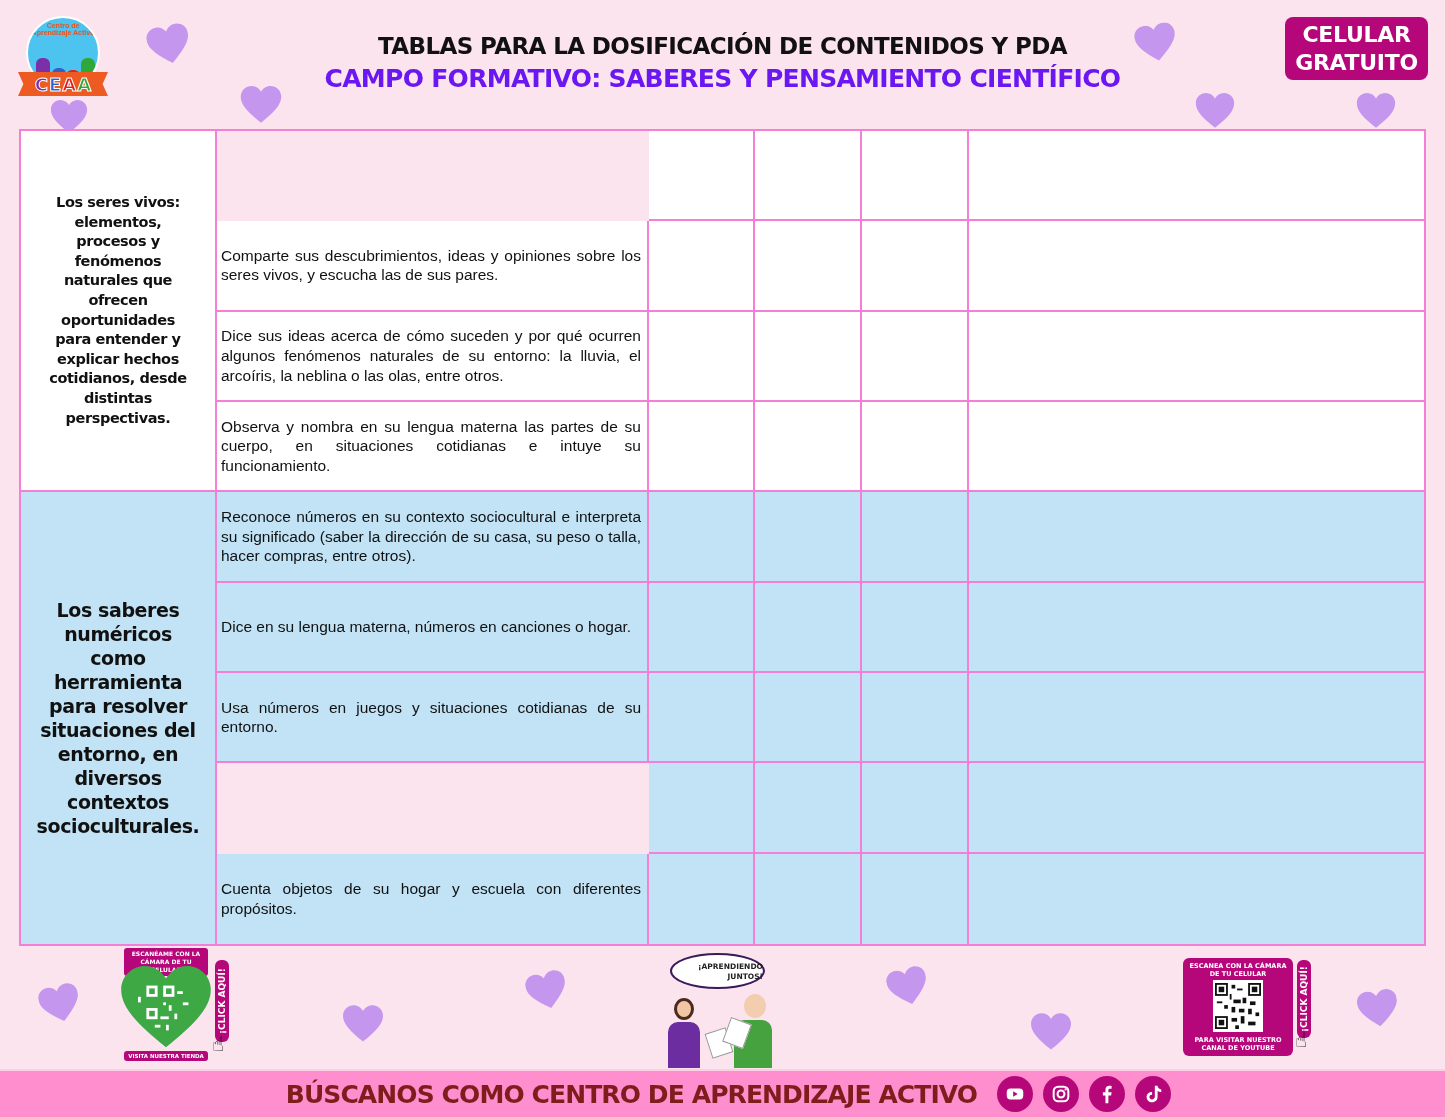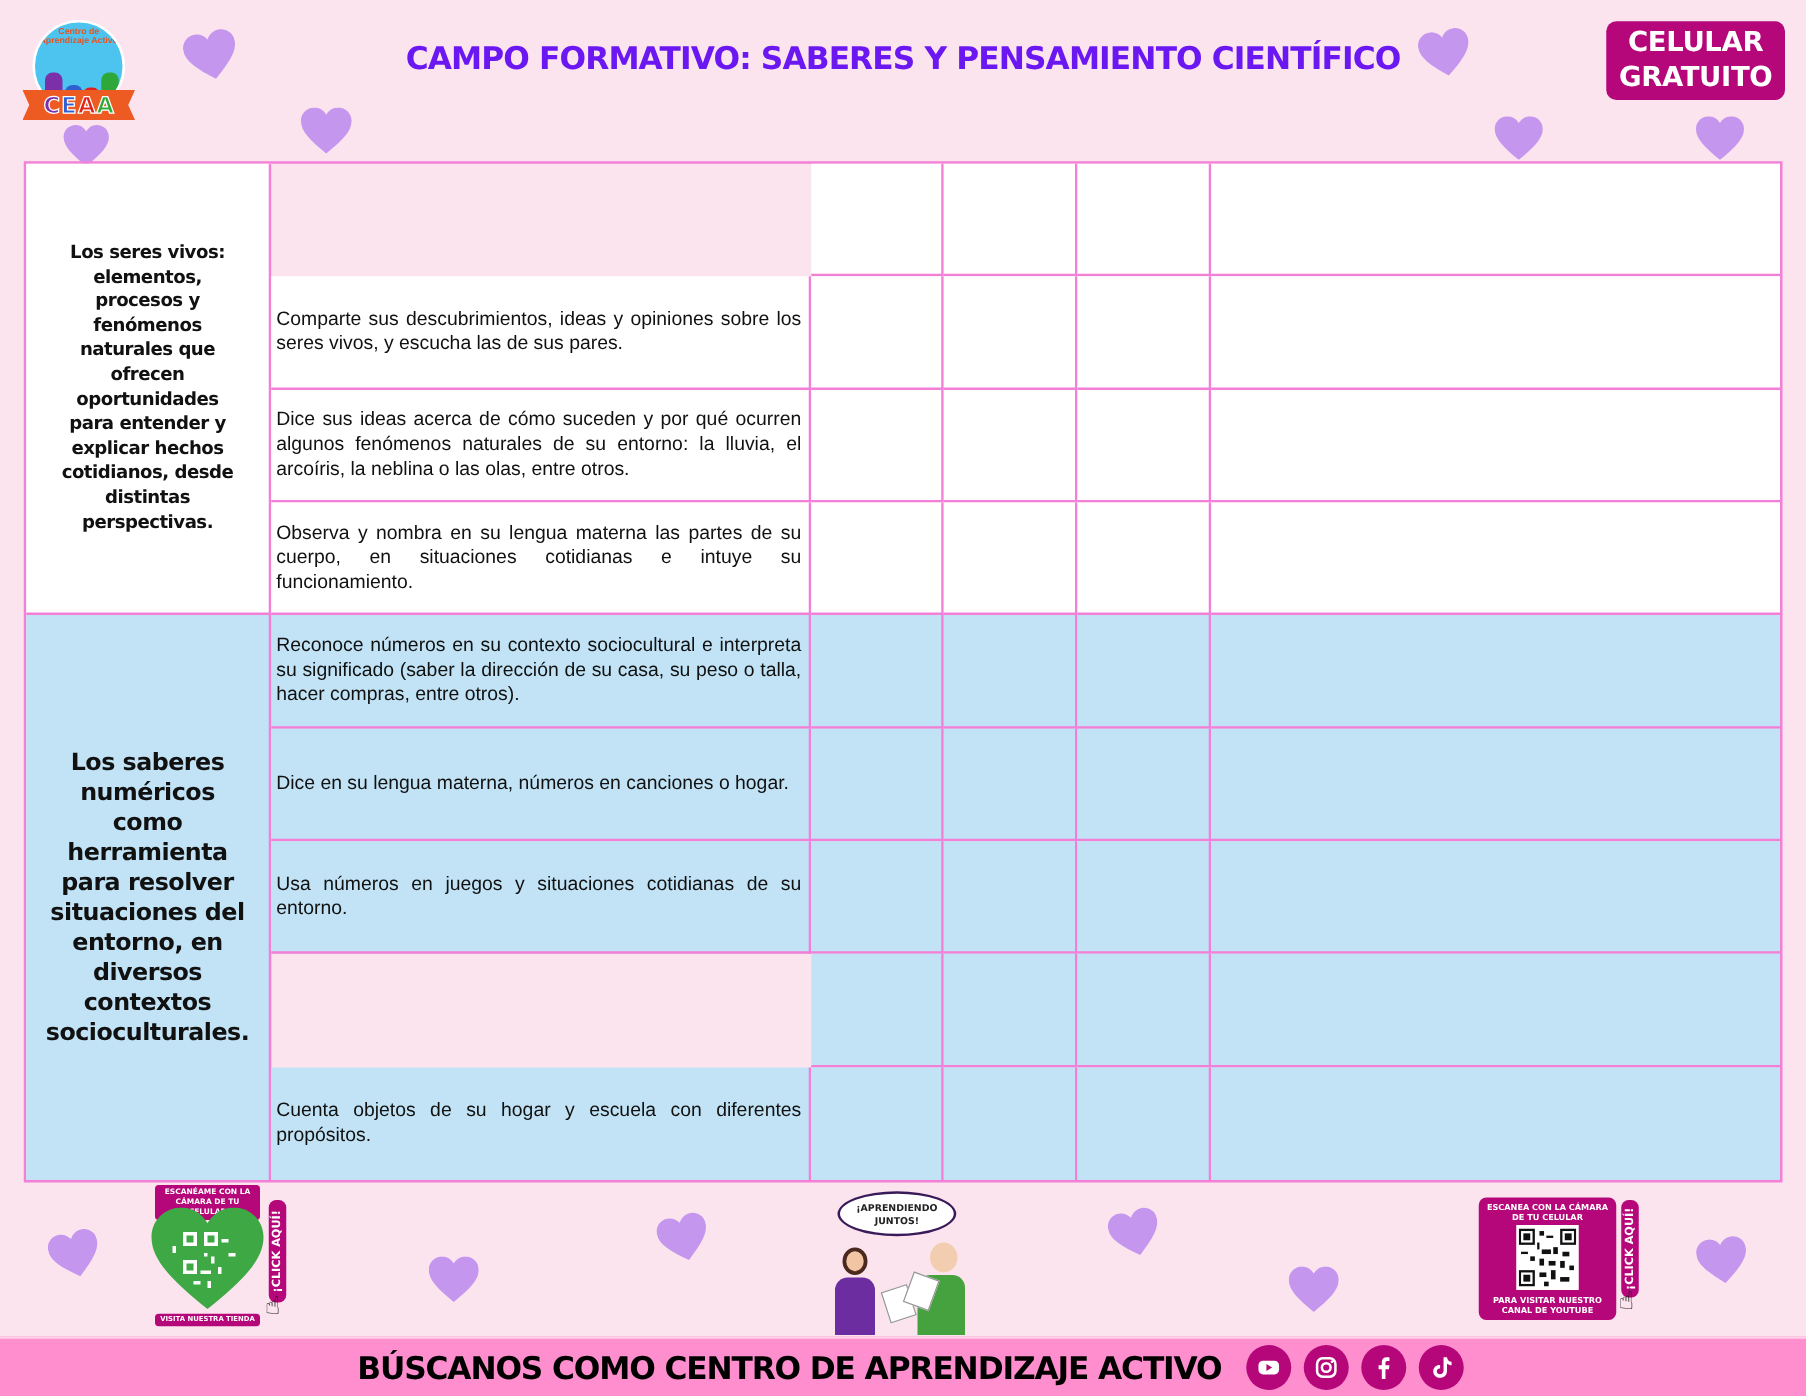--- a/index.html
+++ b/index.html
@@ -32,24 +32,24 @@
   .topic-2 { grid-row: 5 / span 5; font-size: 19px; line-height: 24px; letter-spacing: -0.4px; }
   .pda { display: flex; align-items: center; padding: 0 6px 0 4px; font-size: 15.5px; line-height: 19.6px; text-align: justify; font-family: "Liberation Sans", sans-serif; color: #111; }
   .pda span { display: block; width: 100%; }
 
   .qr-store { position: absolute; left: 120px; top: 948px; width: 115px; height: 113px; }
   .qr-yt { position: absolute; left: 1183px; top: 958px; width: 140px; height: 100px; }
   .mag-pill { background: #b5077a; color: #fff; font-weight: bold; font-family: "DejaVu Sans", sans-serif; text-align: center; border-radius: 3px; }
   .click-tab { position: absolute; background: #b5077a; border-radius: 6px; color: #fff; font-family: "DejaVu Sans", sans-serif; font-weight: bold; font-size: 9px; writing-mode: vertical-rl; transform: rotate(180deg); display: flex; align-items: center; justify-content: center; }
 
   .mascots { position: absolute; left: 662px; top: 950px; width: 125px; height: 120px; }
-  .bubble { position: absolute; left: 8px; top: 3px; width: 95px; height: 36px; border: 2px solid #3a1b5a; background: #fff; border-radius: 50%; font-family: "DejaVu Sans", sans-serif; font-size: 7.5px; font-weight: bold; text-align: center; line-height: 10px; padding-top: 7px; color: #222; }
+  .bubble { position: absolute; left: 8px; top: 3px; width: 95px; height: 36px; border: 2px solid #3a1b5a; background: #fff; border-radius: 50%; font-family: "DejaVu Sans", sans-serif; font-size: 7.5px; font-weight: bold; text-align: right; line-height: 10px; padding-top: 7px; color: #222; }
 
   .footer { position: absolute; left: 0; top: 1069px; width: 1445px; height: 48px; background: #ff8ecf; border-top: 2px solid #fccfe6; display: flex; align-items: center; justify-content: center; gap: 10px; }
-  .footer-text { font-family: "DejaVu Sans", sans-serif; font-weight: bold; font-size: 25px; color: #000000; letter-spacing: -0.9px; margin-left: 12px; margin-right: 10px; }
+  .footer-text { font-family: "DejaVu Sans", sans-serif; font-weight: bold; font-size: 25px; color: #7f1d1d; letter-spacing: -0.9px; margin-left: 12px; margin-right: 10px; }
   .social { width: 36px; height: 36px; border-radius: 50%; background: #b5077a; display: flex; align-items: center; justify-content: center; }
   .social svg { width: 22px; height: 22px; }
 </style>
 </head>
 <body>
 
 <div class="heart" style="left:148px;top:25px;width:42px;height:40px;transform:rotate(-12deg)">
     <svg viewBox="0 0 32 30">
       <path d="M16 29 C6 21 0 15 0 8.5 C0 3.5 4 0 8.5 0 C12 0 14.5 2 16 4.5 C17.5 2 20 0 23.5 0 C28 0 32 3.5 32 8.5 C32 15 26 21 16 29Z" fill="#c596ee"></path>
     </svg>
@@ -120,20 +120,21 @@
   </div>
   <div class="logo-banner">
     <span style="color:#7b2fa8">C</span>
     <span style="color:#2f5fd0">E</span>
     <span style="color:#e0201b">A</span>
     <span style="color:#2fa83a">A</span>
   </div>
 </div>
 
 <div class="title-block">
+  <div class="title-1">TABLAS PARA LA DOSIFICACIÓN DE CONTENIDOS Y PDA</div>
   <div class="title-3">CAMPO FORMATIVO: SABERES Y PENSAMIENTO CIENTÍFICO</div>
 </div>
 
 <div class="badge">
   <div>CELULAR</div>
   <div>GRATUITO</div>
 </div>
 
 <div class="grid">
 

